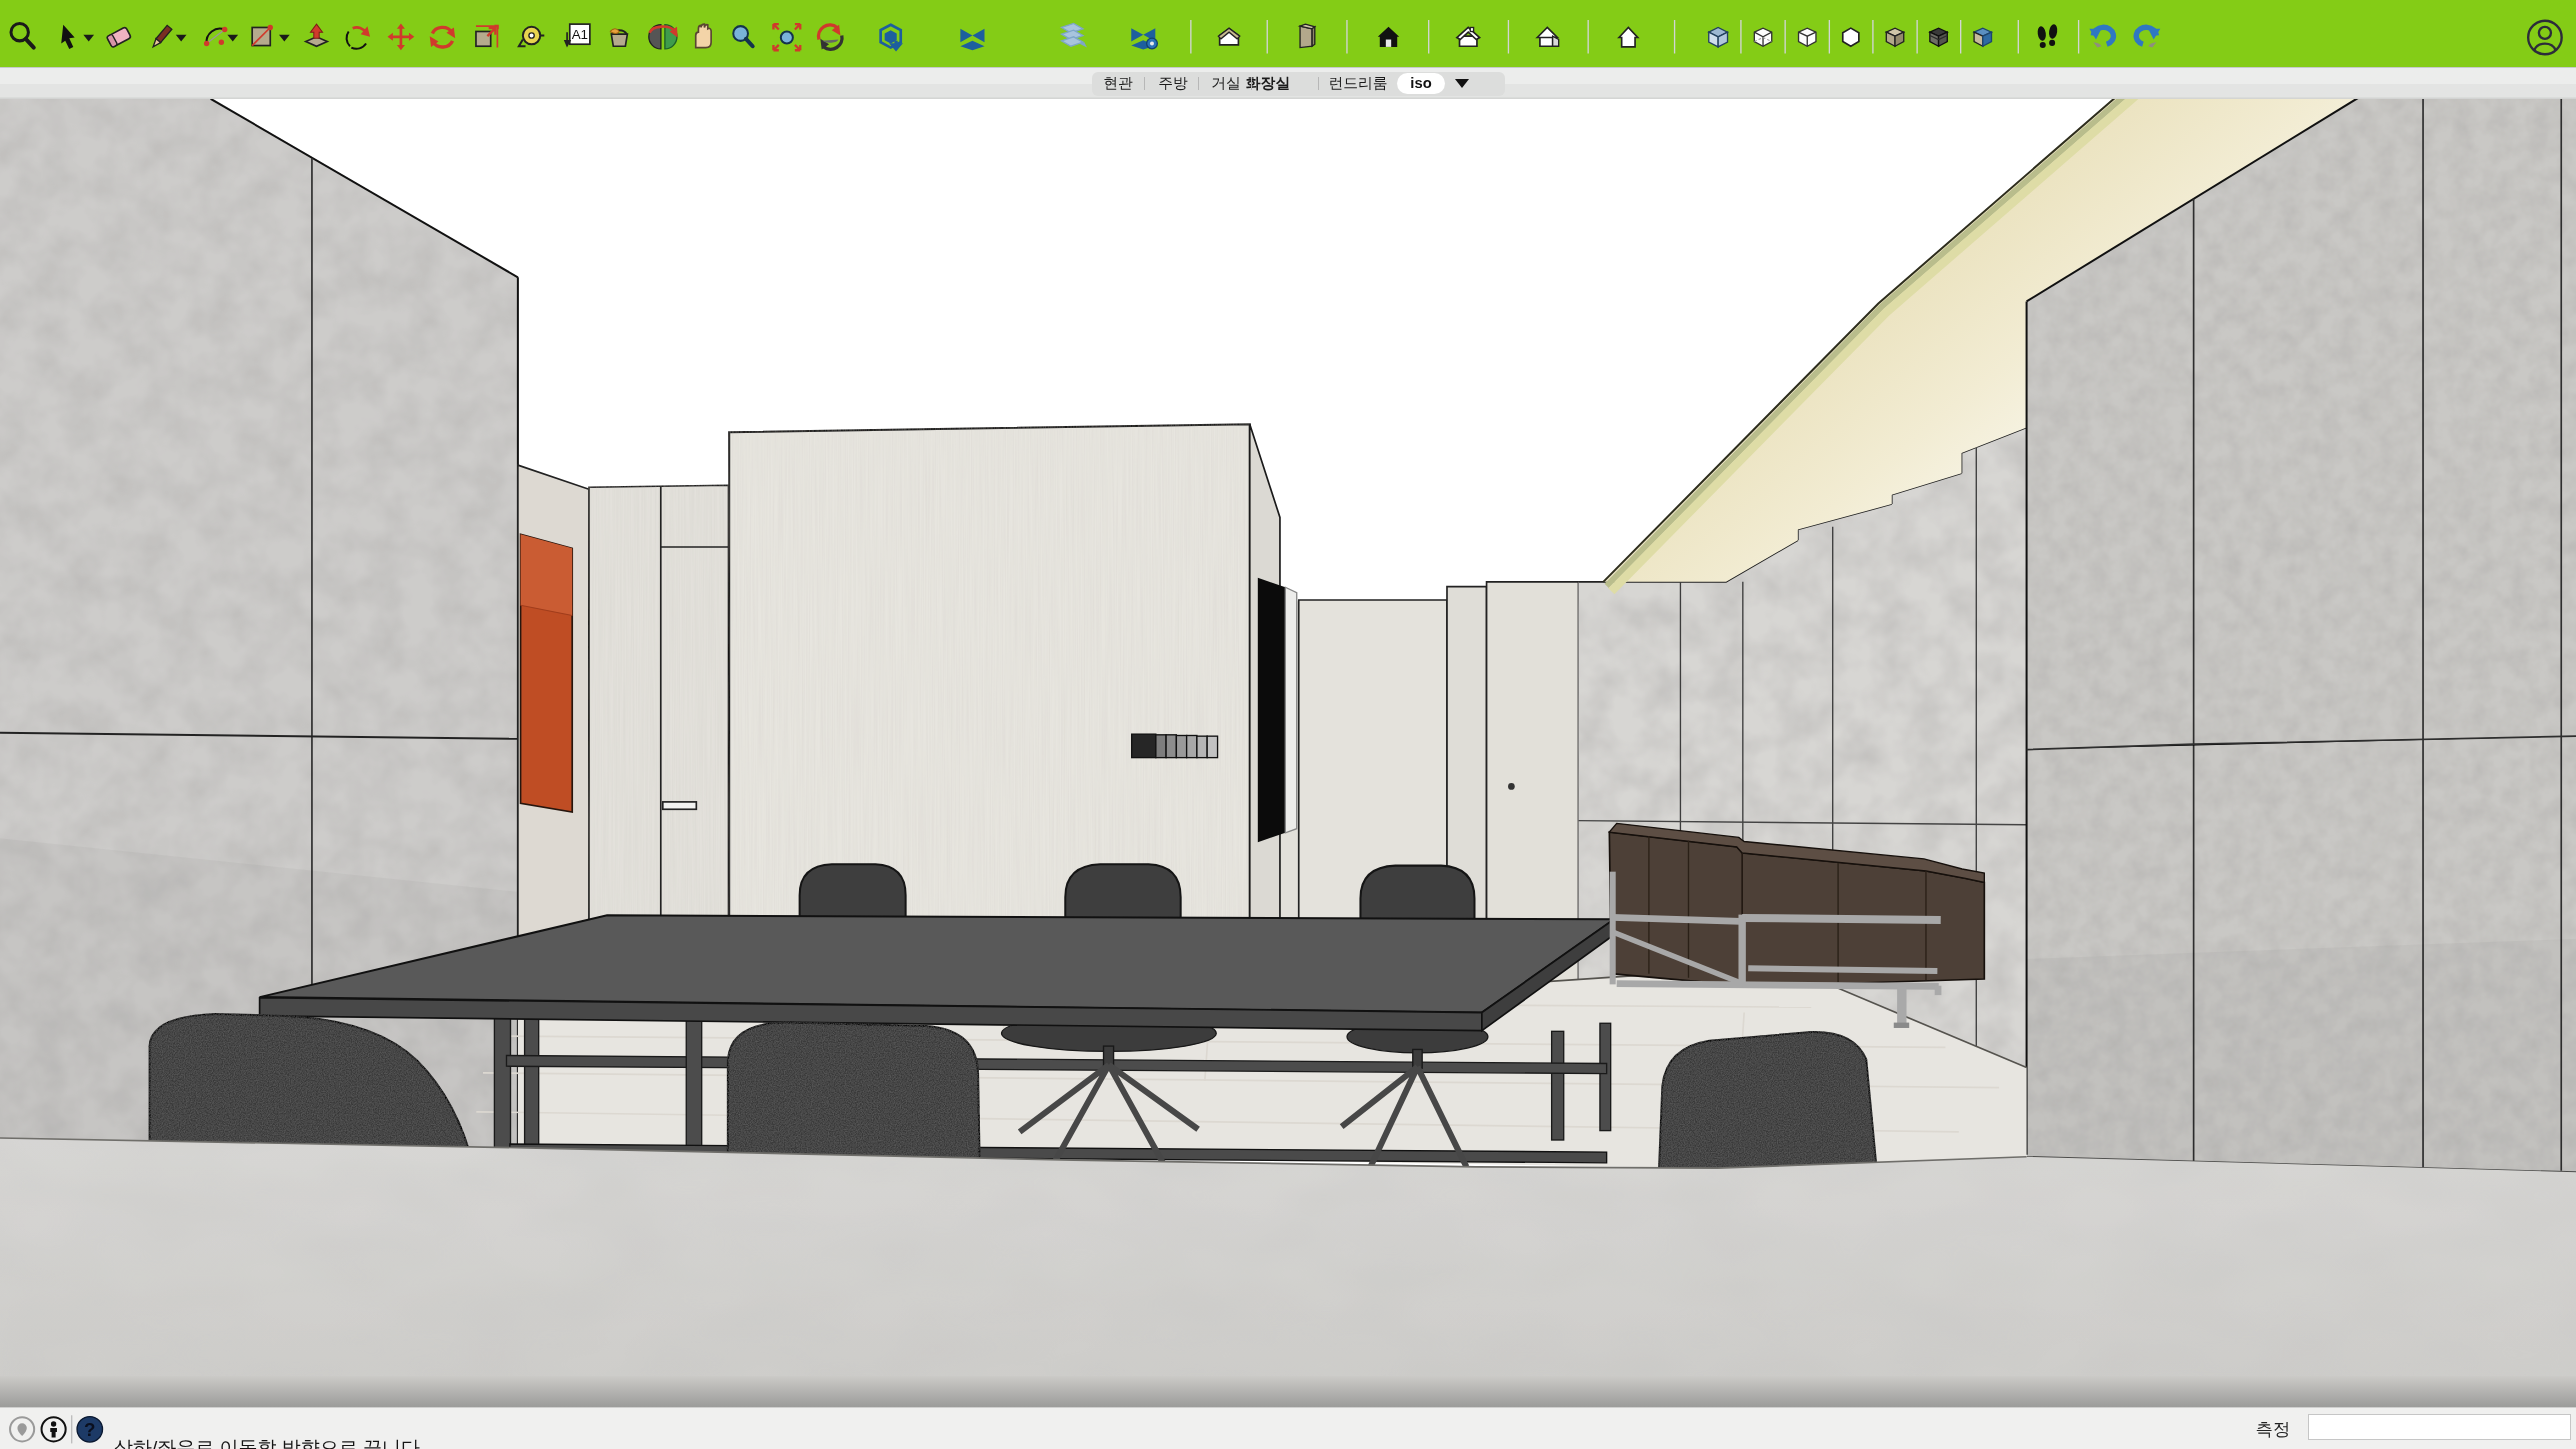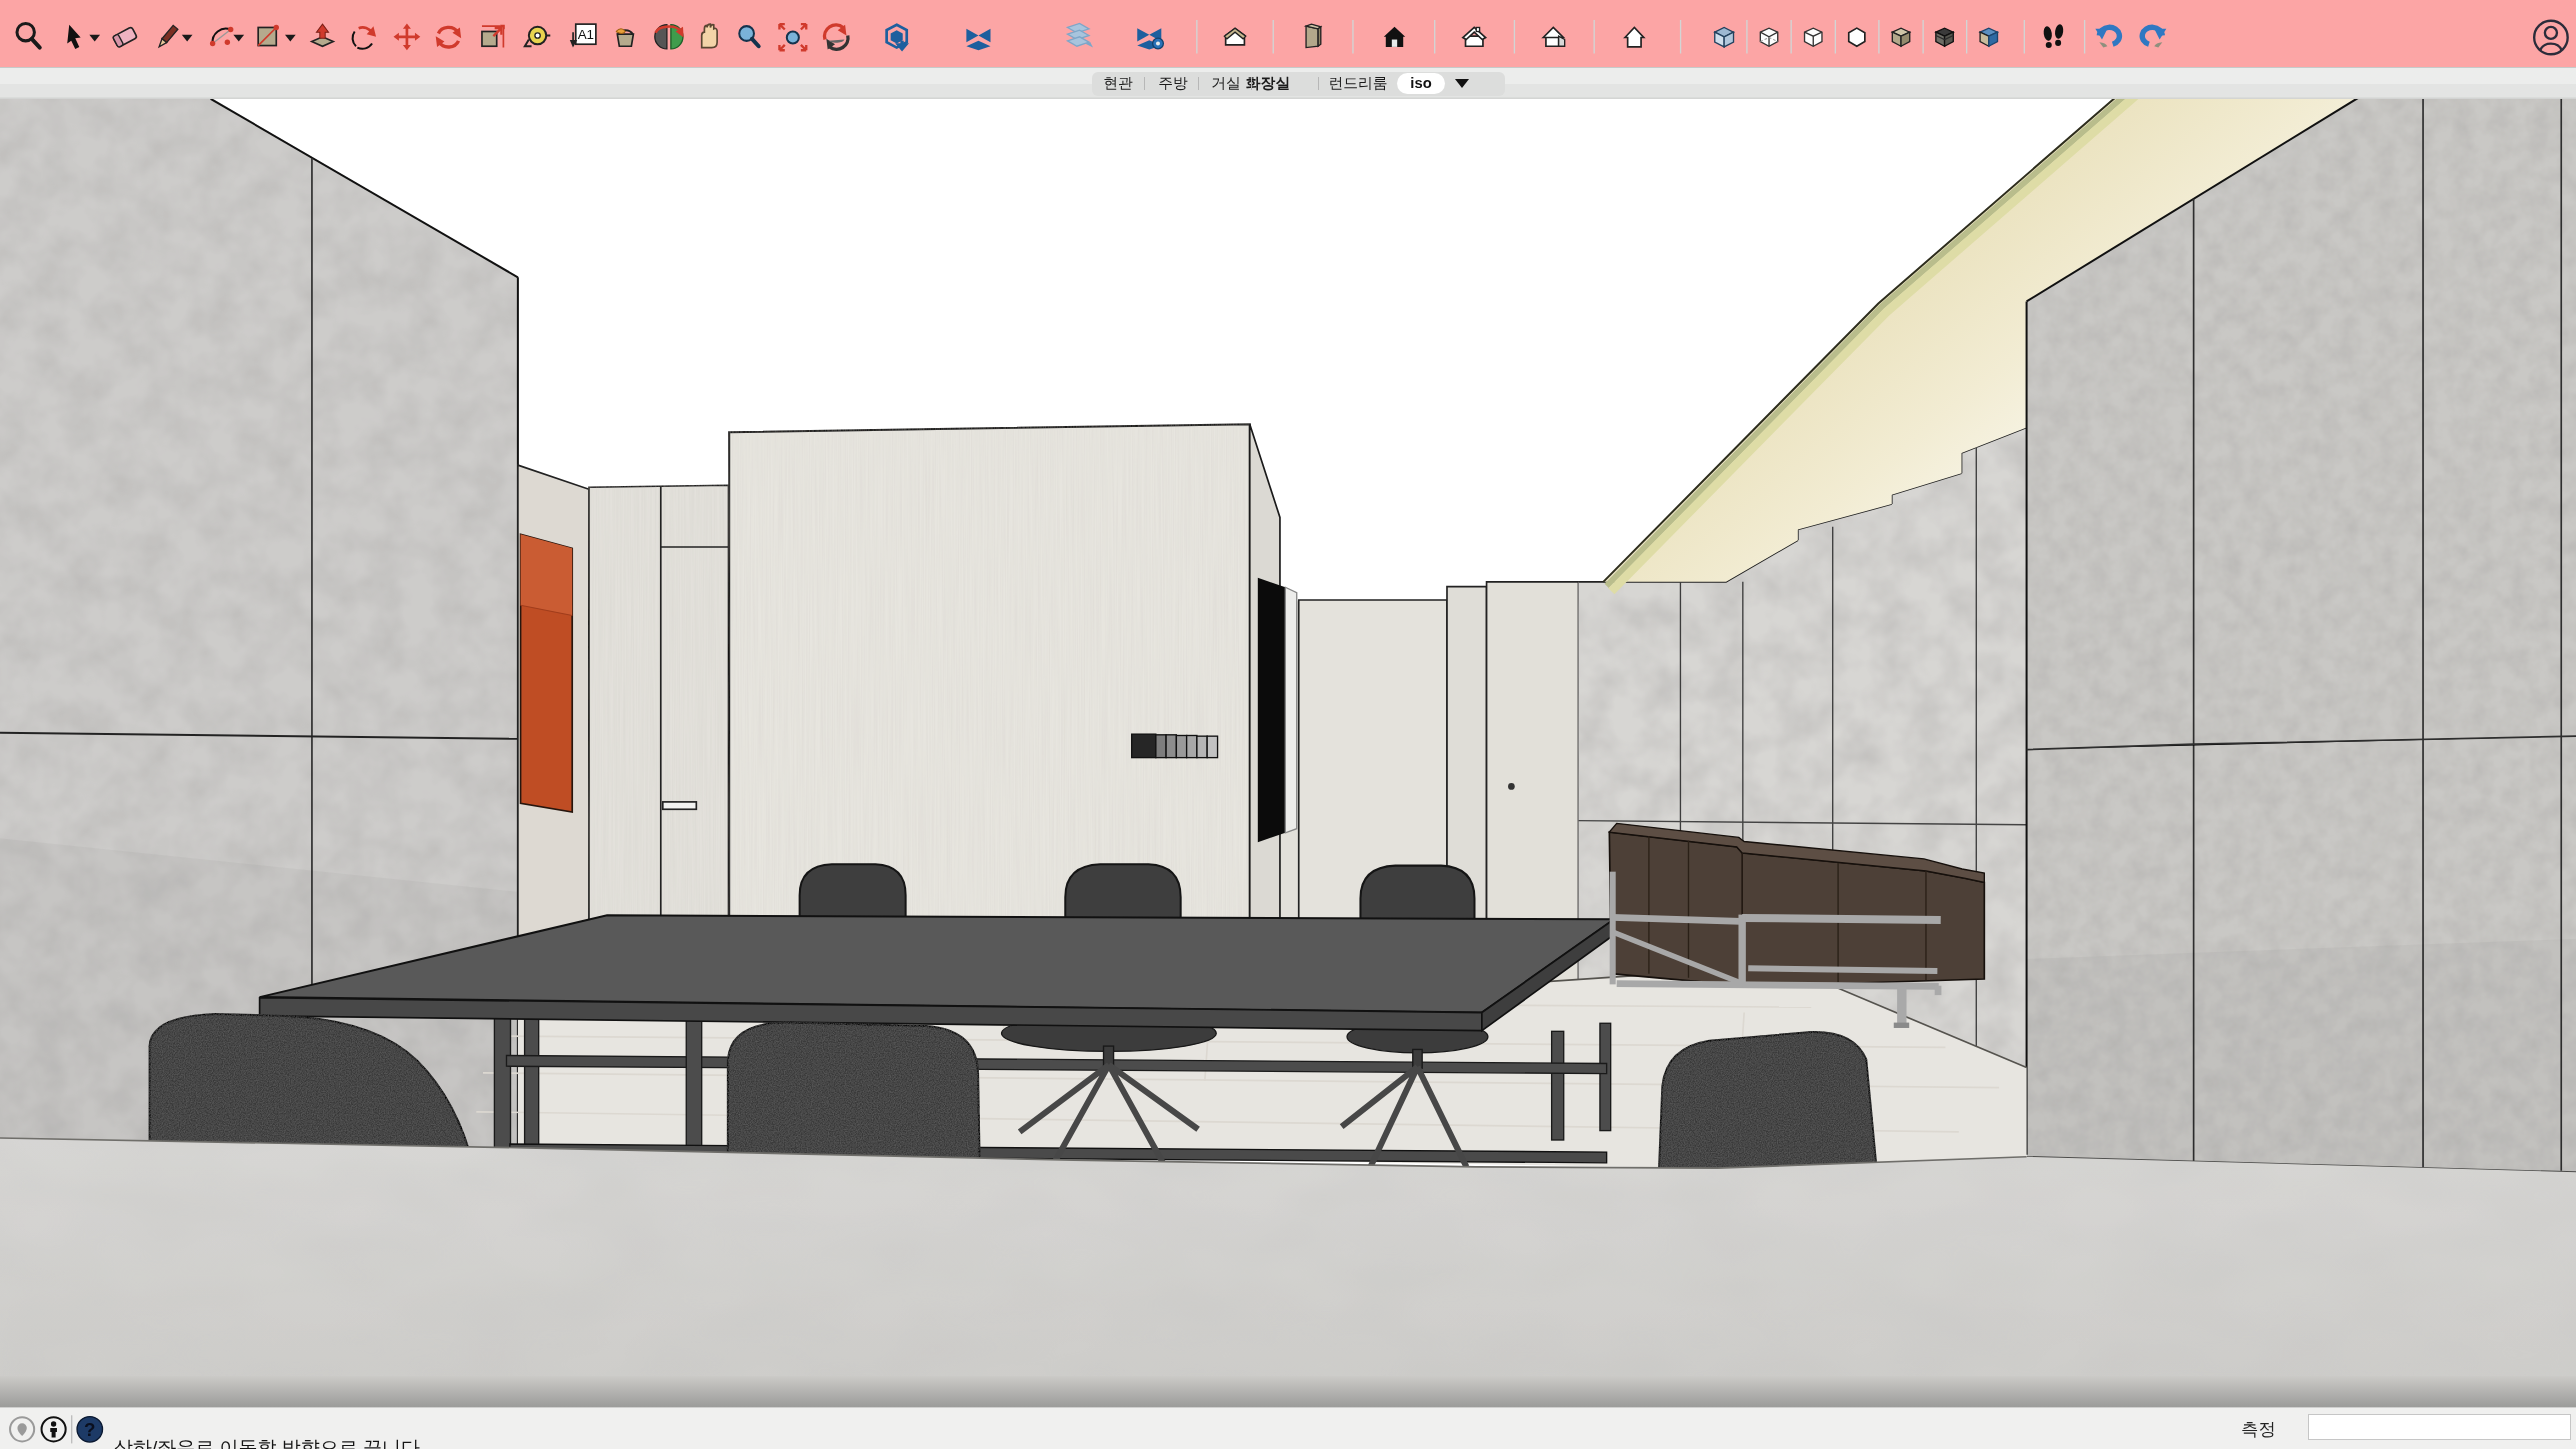--- a/index.html
+++ b/index.html
@@ -1,27 +1,27 @@
 <!DOCTYPE html>
 <html style="font-size:10.7px"><head>
 <meta charset="utf-8">
 <style>
 html,body{margin:0;padding:0;width:2576px;height:1449px;overflow:hidden;background:#fff;font-family:"Liberation Sans",sans-serif;}
 #wrap{position:absolute;left:0;top:0;width:2576px;height:1449px;}
-#tb{position:absolute;left:0;top:0;width:2576px;height:68px;background:#fca5a5;border-bottom:1.3px solid #c6cac9;box-sizing:border-box;padding-left:6px;}
+#tb{position:absolute;left:0;top:0;width:2576px;height:68px;background:#84cc16;border-bottom:1.3px solid #c6cac9;box-sizing:border-box;}
 #scene{position:absolute;left:0;top:68px;}
 #tabbar{position:absolute;left:1092px;top:72px;width:413px;height:23.5px;background:#dcdddc;border-radius:6px;}
 .tbl{position:absolute;top:72px;height:23.5px;line-height:23.5px;font-size:14.8px;color:#1b1b1b;text-align:center;transform:translateX(-50%);white-space:nowrap;}
 .tdv{position:absolute;top:77px;width:1.3px;height:12.7px;background:#b7b7b7;}
 #isopill{position:absolute;left:1397px;top:73px;width:48px;height:21px;background:#fff;border-radius:10.7px;}
 #isotxt{position:absolute;left:0;top:0;width:48px;height:39px;line-height:20px;font-size:14.8px;font-weight:bold;color:#111;text-align:center;}
 #caret{position:absolute;left:1455px;top:79px;width:0;height:0;border-left:7.4px solid transparent;border-right:7.4px solid transparent;border-top:9.4px solid #111;}
 #status{position:absolute;left:0;top:1407px;width:2576px;height:42px;background:#f0f0ef;border-top:1.3px solid #cfcfce;box-sizing:border-box;}
 #stattext{position:absolute;left:114px;top:1415px;font-size:19px;color:#141414;margin-top:20px;}
-#mlabel{position:absolute;left:2241px;top:1417px;width:64px;font-size:17.4px;color:#222;text-align:left;}
+#mlabel{position:absolute;left:2241px;top:1417px;width:64px;font-size:17.4px;color:#222;text-align:center;}
 #minput{position:absolute;left:2308px;top:1414px;width:263px;height:25.5px;background:#fff;border:1.3px solid #c6c6c6;box-sizing:border-box;}
 </style>
 </head>
 <body>
 <div id="wrap">
 <div id="tb">
 <svg width="2576" height="67" viewBox="0 0 3840 100">
 
 <g transform="translate(31,55)">
           <circle cx="-4" cy="-7" r="13" fill="none" stroke="#1a1a1a" stroke-width="4.5"></circle>

